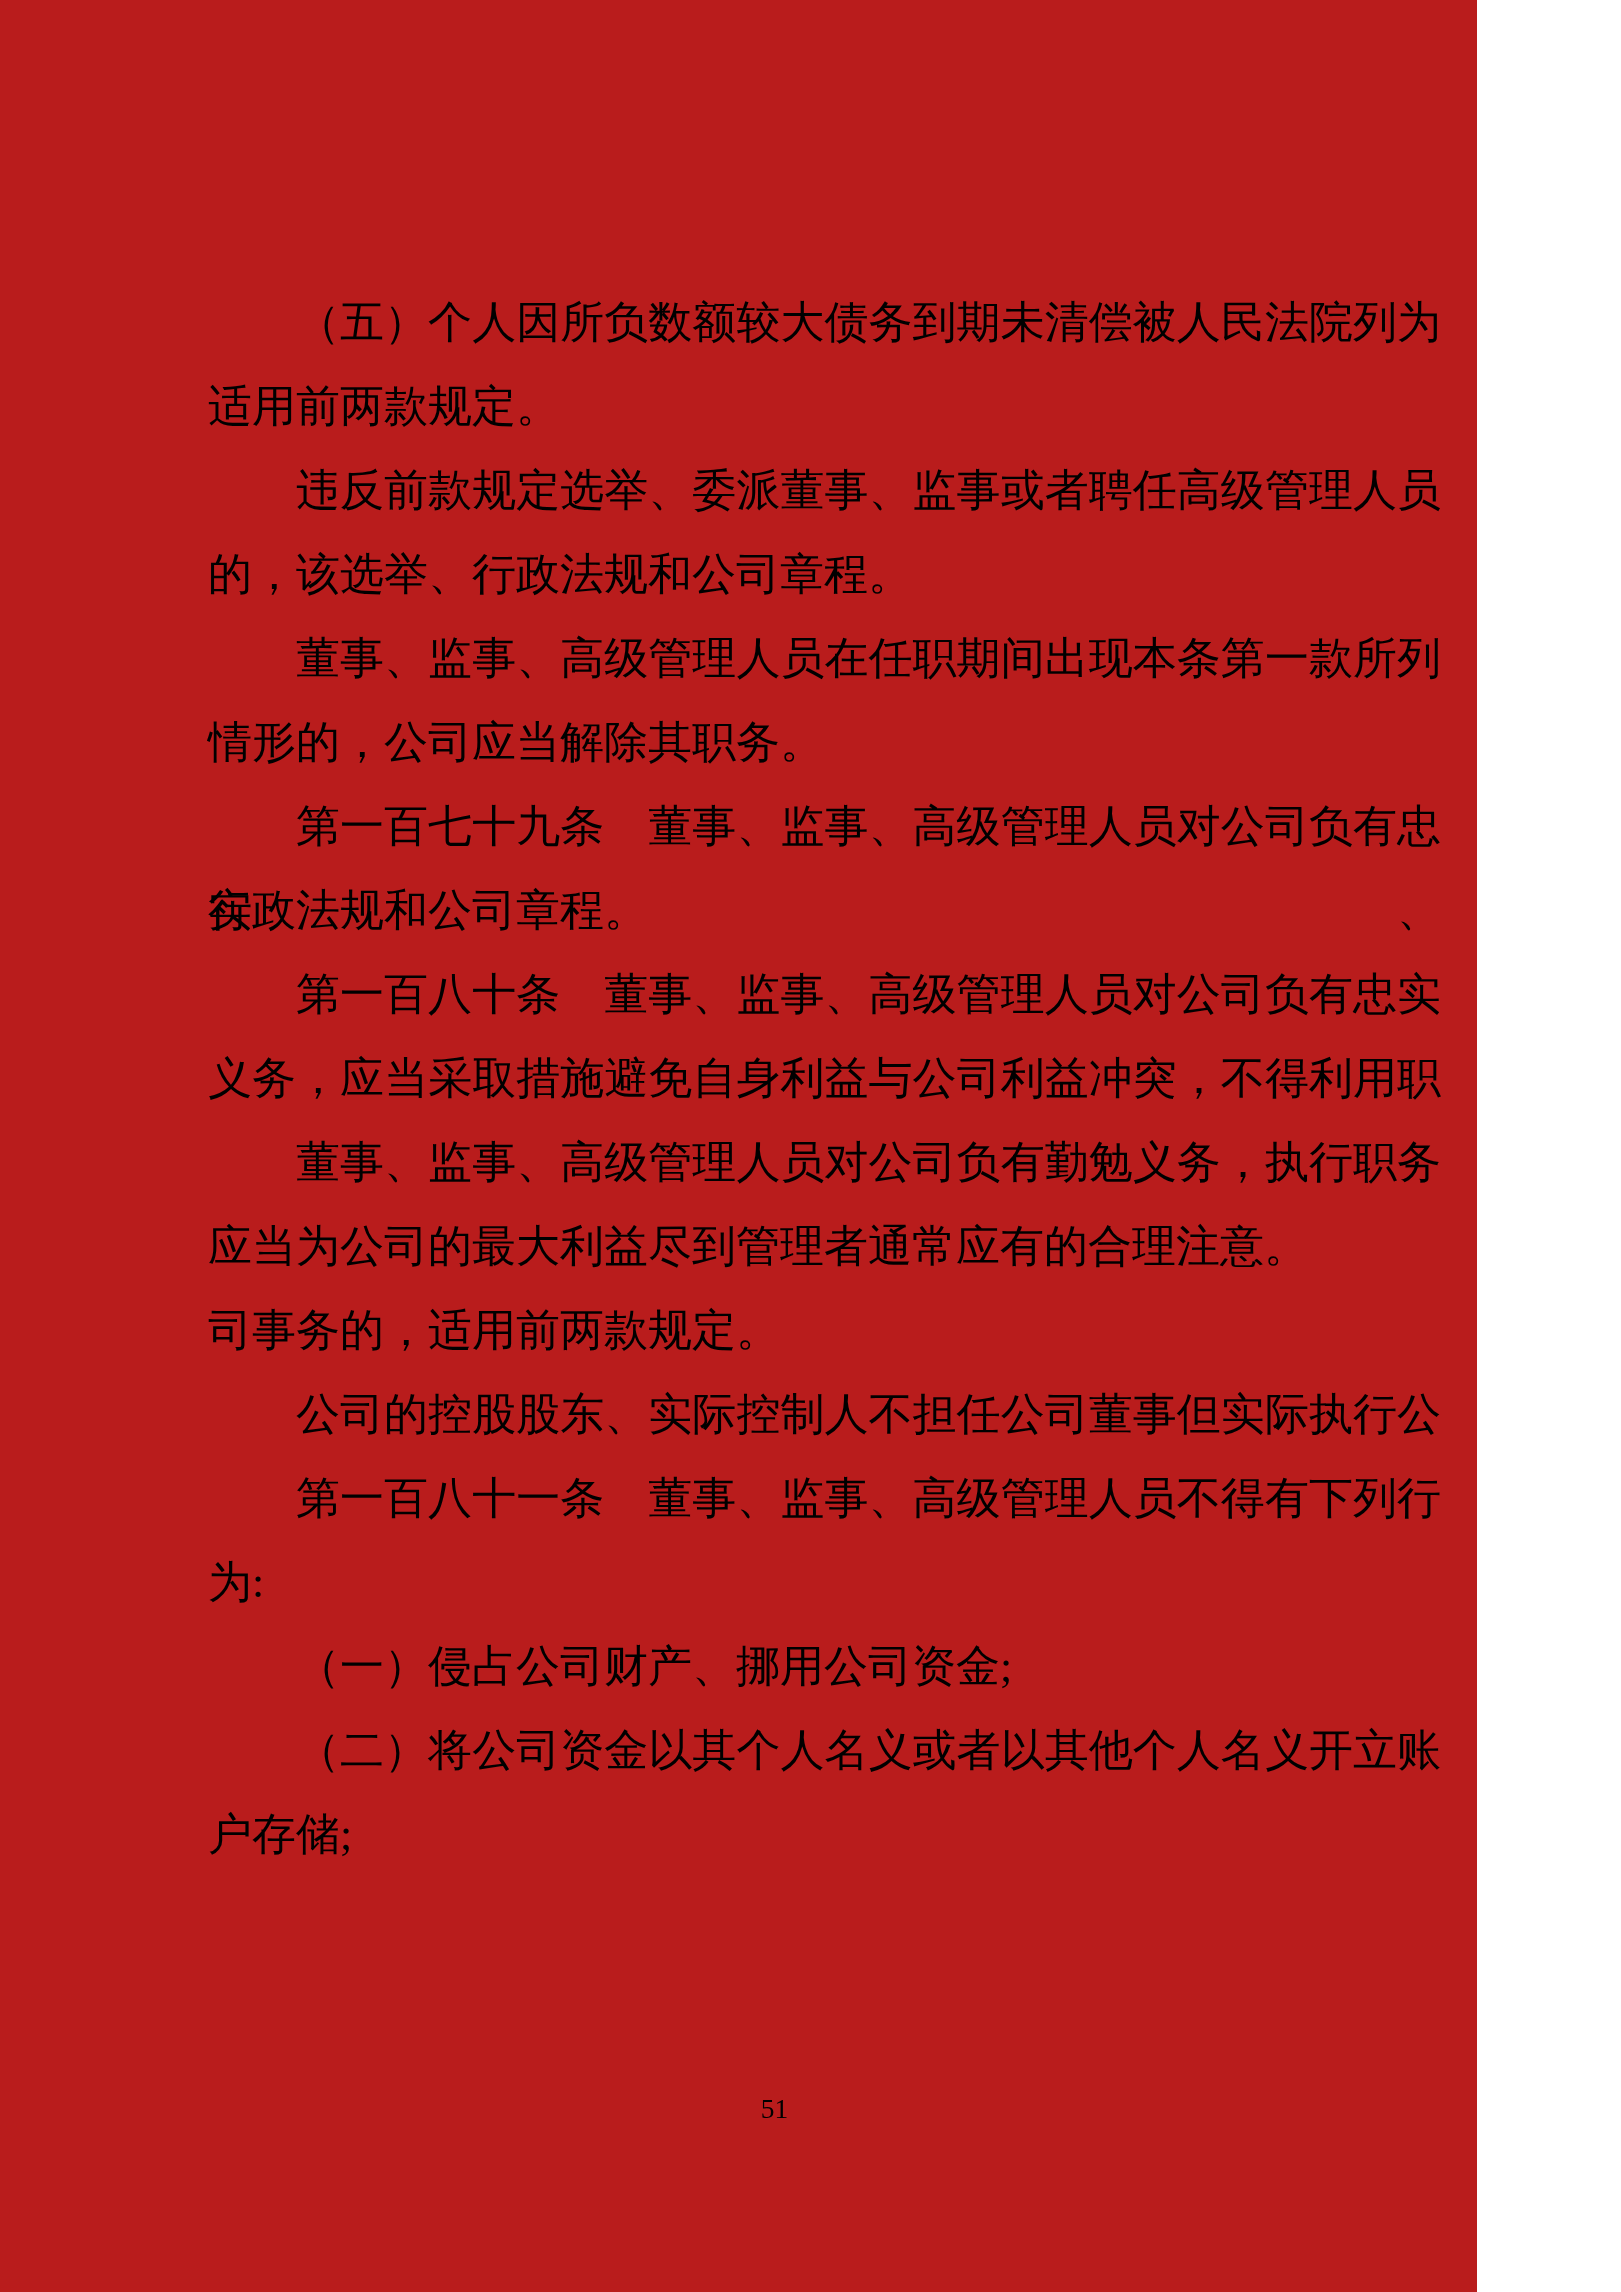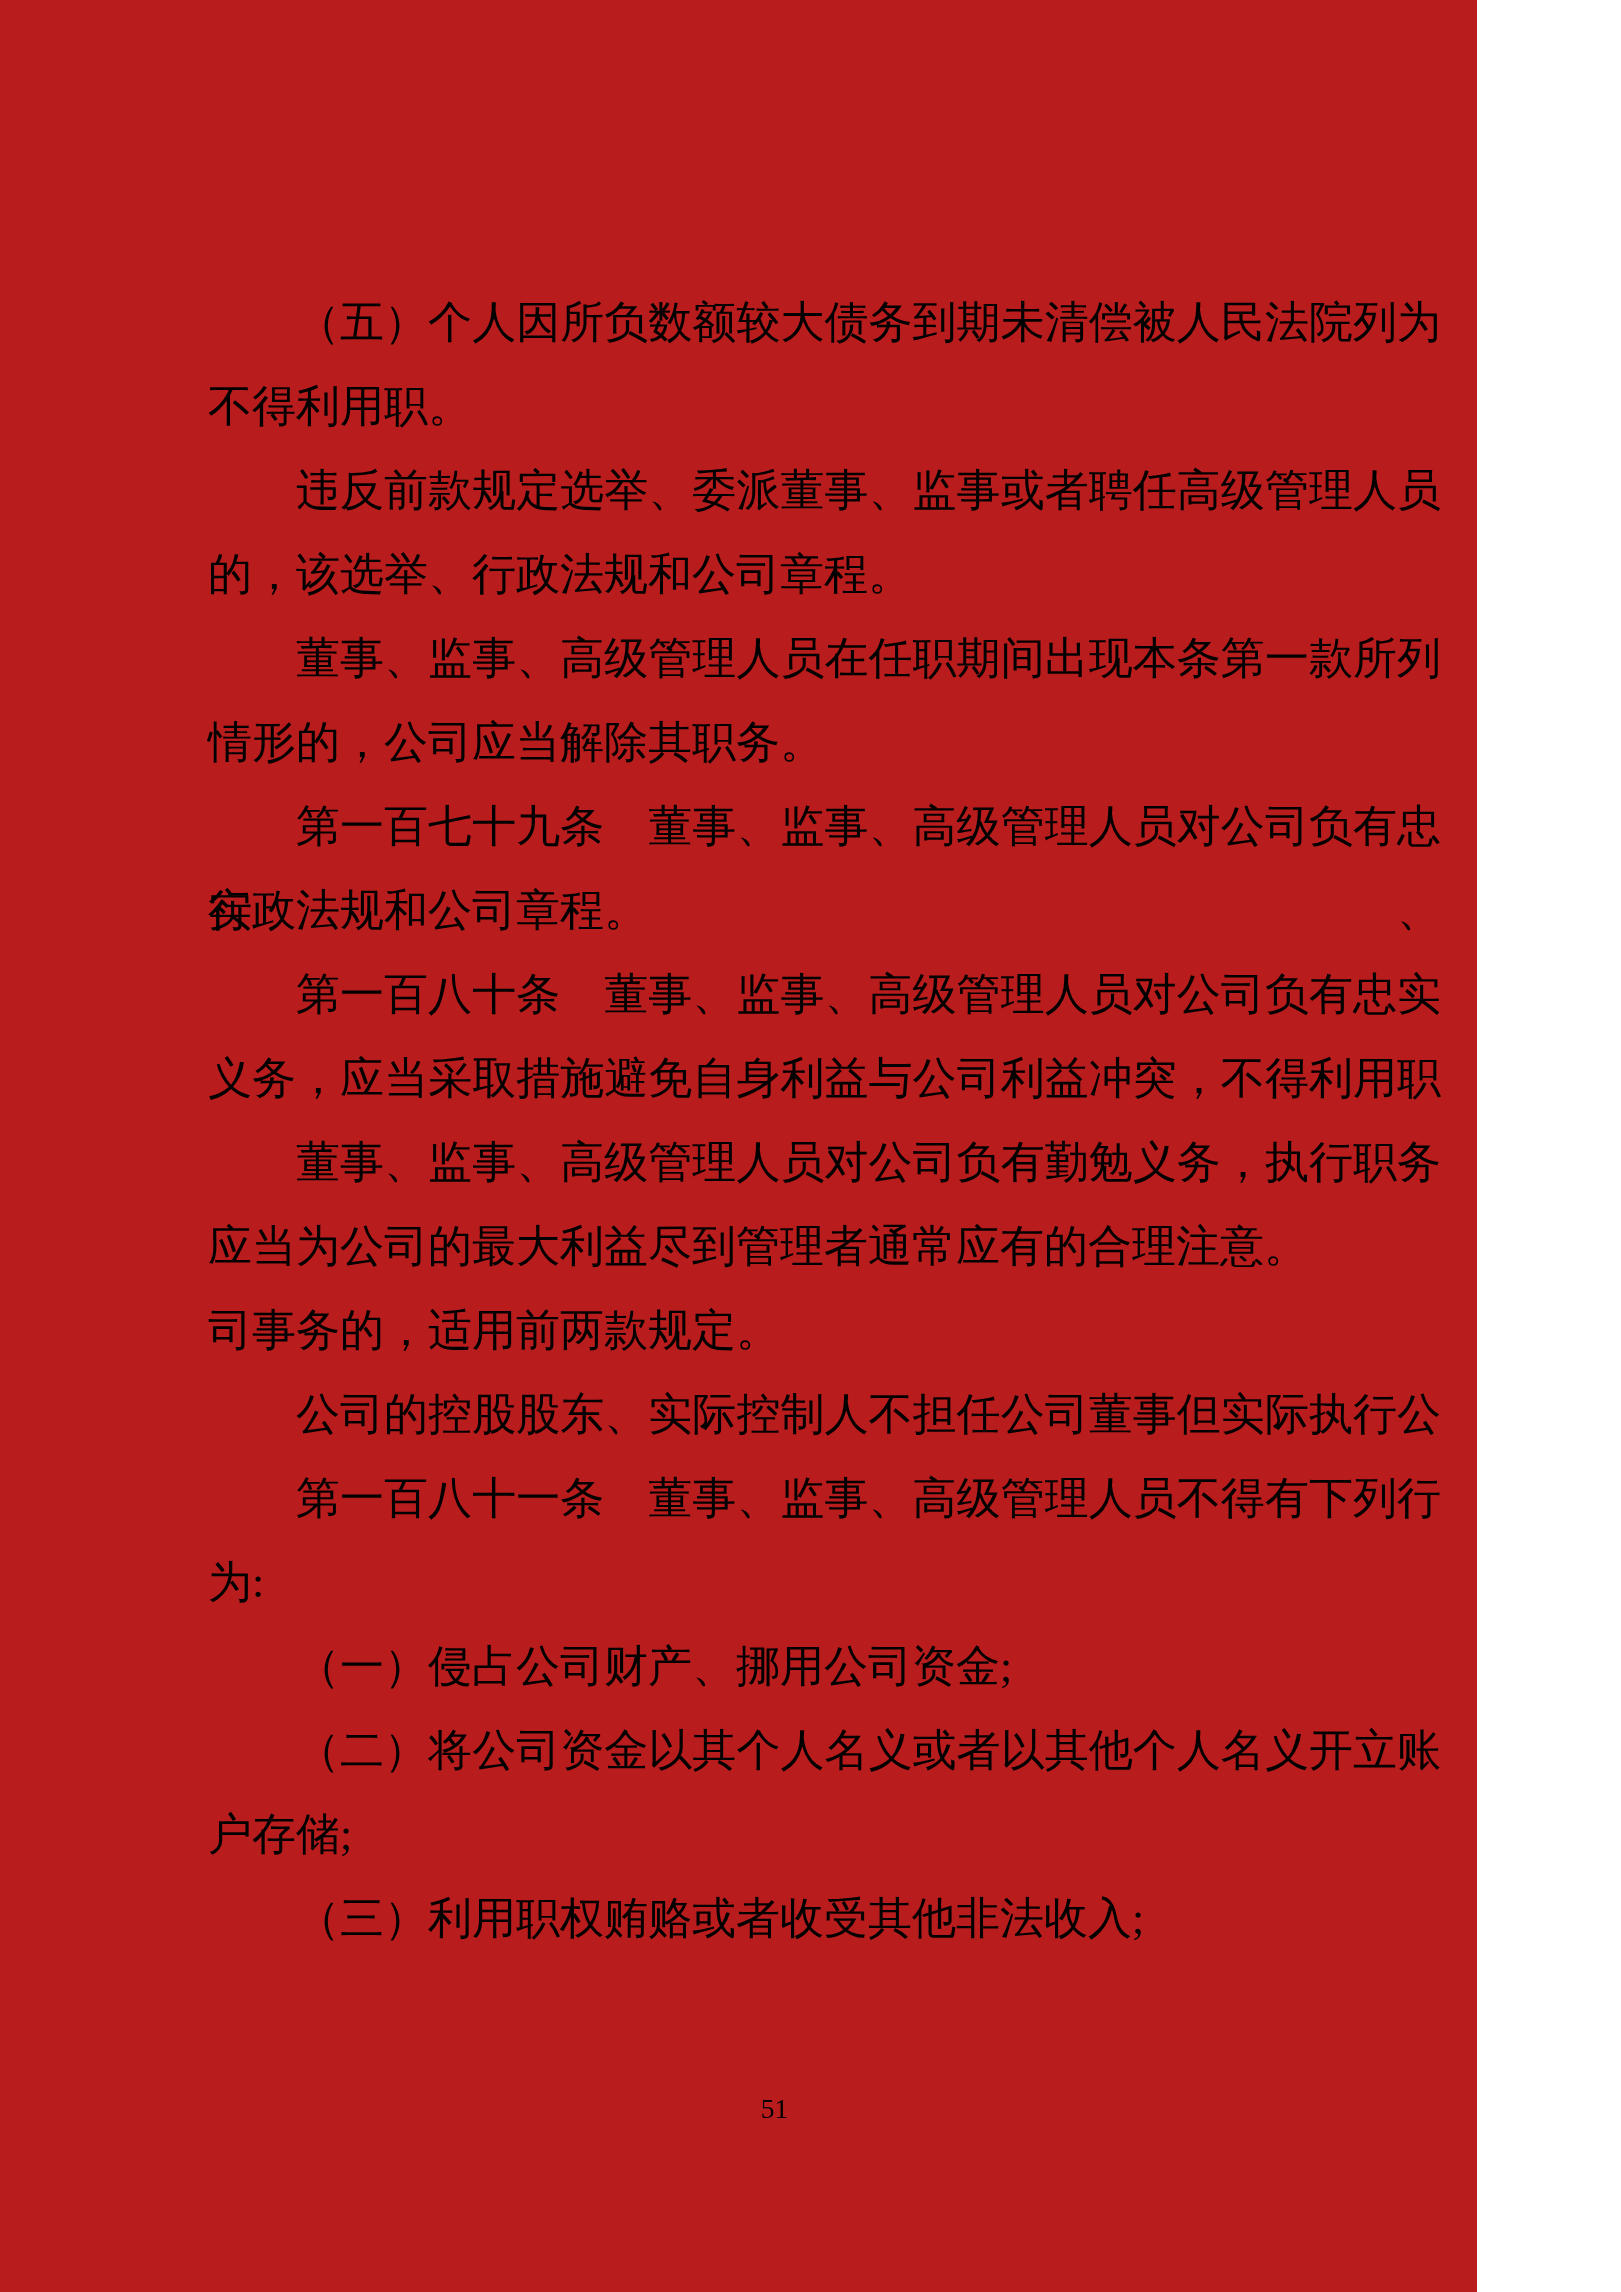--- a/index.html
+++ b/index.html
@@ -51,35 +51,34 @@
     color: #000000;
     margin-left: 36px;
   }
 </style>
 </head>
 <body>
 
 <div class="page">
   <div class="text-block">
     <div class="line indent justify">（五）个人因所负数额较大债务到期未清偿被人民法院列为</div>
-    <div class="line">不得利用职。</div>
+    <div class="line">适用前两款规定。</div>
     <div class="line indent justify">违反前款规定选举、委派董事、监事或者聘任高级管理人员</div>
     <div class="line">的，该选举、行政法规和公司章程。</div>
     <div class="line indent justify">董事、监事、高级管理人员在任职期间出现本条第一款所列</div>
     <div class="line">情形的，公司应当解除其职务。</div>
     <div class="line indent justify">第一百七十九条　董事、监事、高级管理人员对公司负有忠实、</div>
     <div class="line">行政法规和公司章程。</div>
     <div class="line indent justify">第一百八十条　董事、监事、高级管理人员对公司负有忠实</div>
     <div class="line justify">义务，应当采取措施避免自身利益与公司利益冲突，不得利用职</div>
     <div class="line indent justify">董事、监事、高级管理人员对公司负有勤勉义务，执行职务</div>
     <div class="line">应当为公司的最大利益尽到管理者通常应有的合理注意。</div>
     <div class="line">司事务的，适用前两款规定。</div>
     <div class="line indent justify">公司的控股股东、实际控制人不担任公司董事但实际执行公</div>
     <div class="line indent justify">第一百八十一条　董事、监事、高级管理人员不得有下列行</div>
     <div class="line">为:</div>
     <div class="line indent">（一）侵占公司财产、挪用公司资金;</div>
     <div class="line indent justify">（二）将公司资金以其个人名义或者以其他个人名义开立账</div>
     <div class="line">户存储;</div>
-    <div class="line indent">（三）利用职权贿赂或者收受其他非法收入;</div>
   </div>
   <div class="page-number">51</div>
 </div>
 
 
 </body></html>

